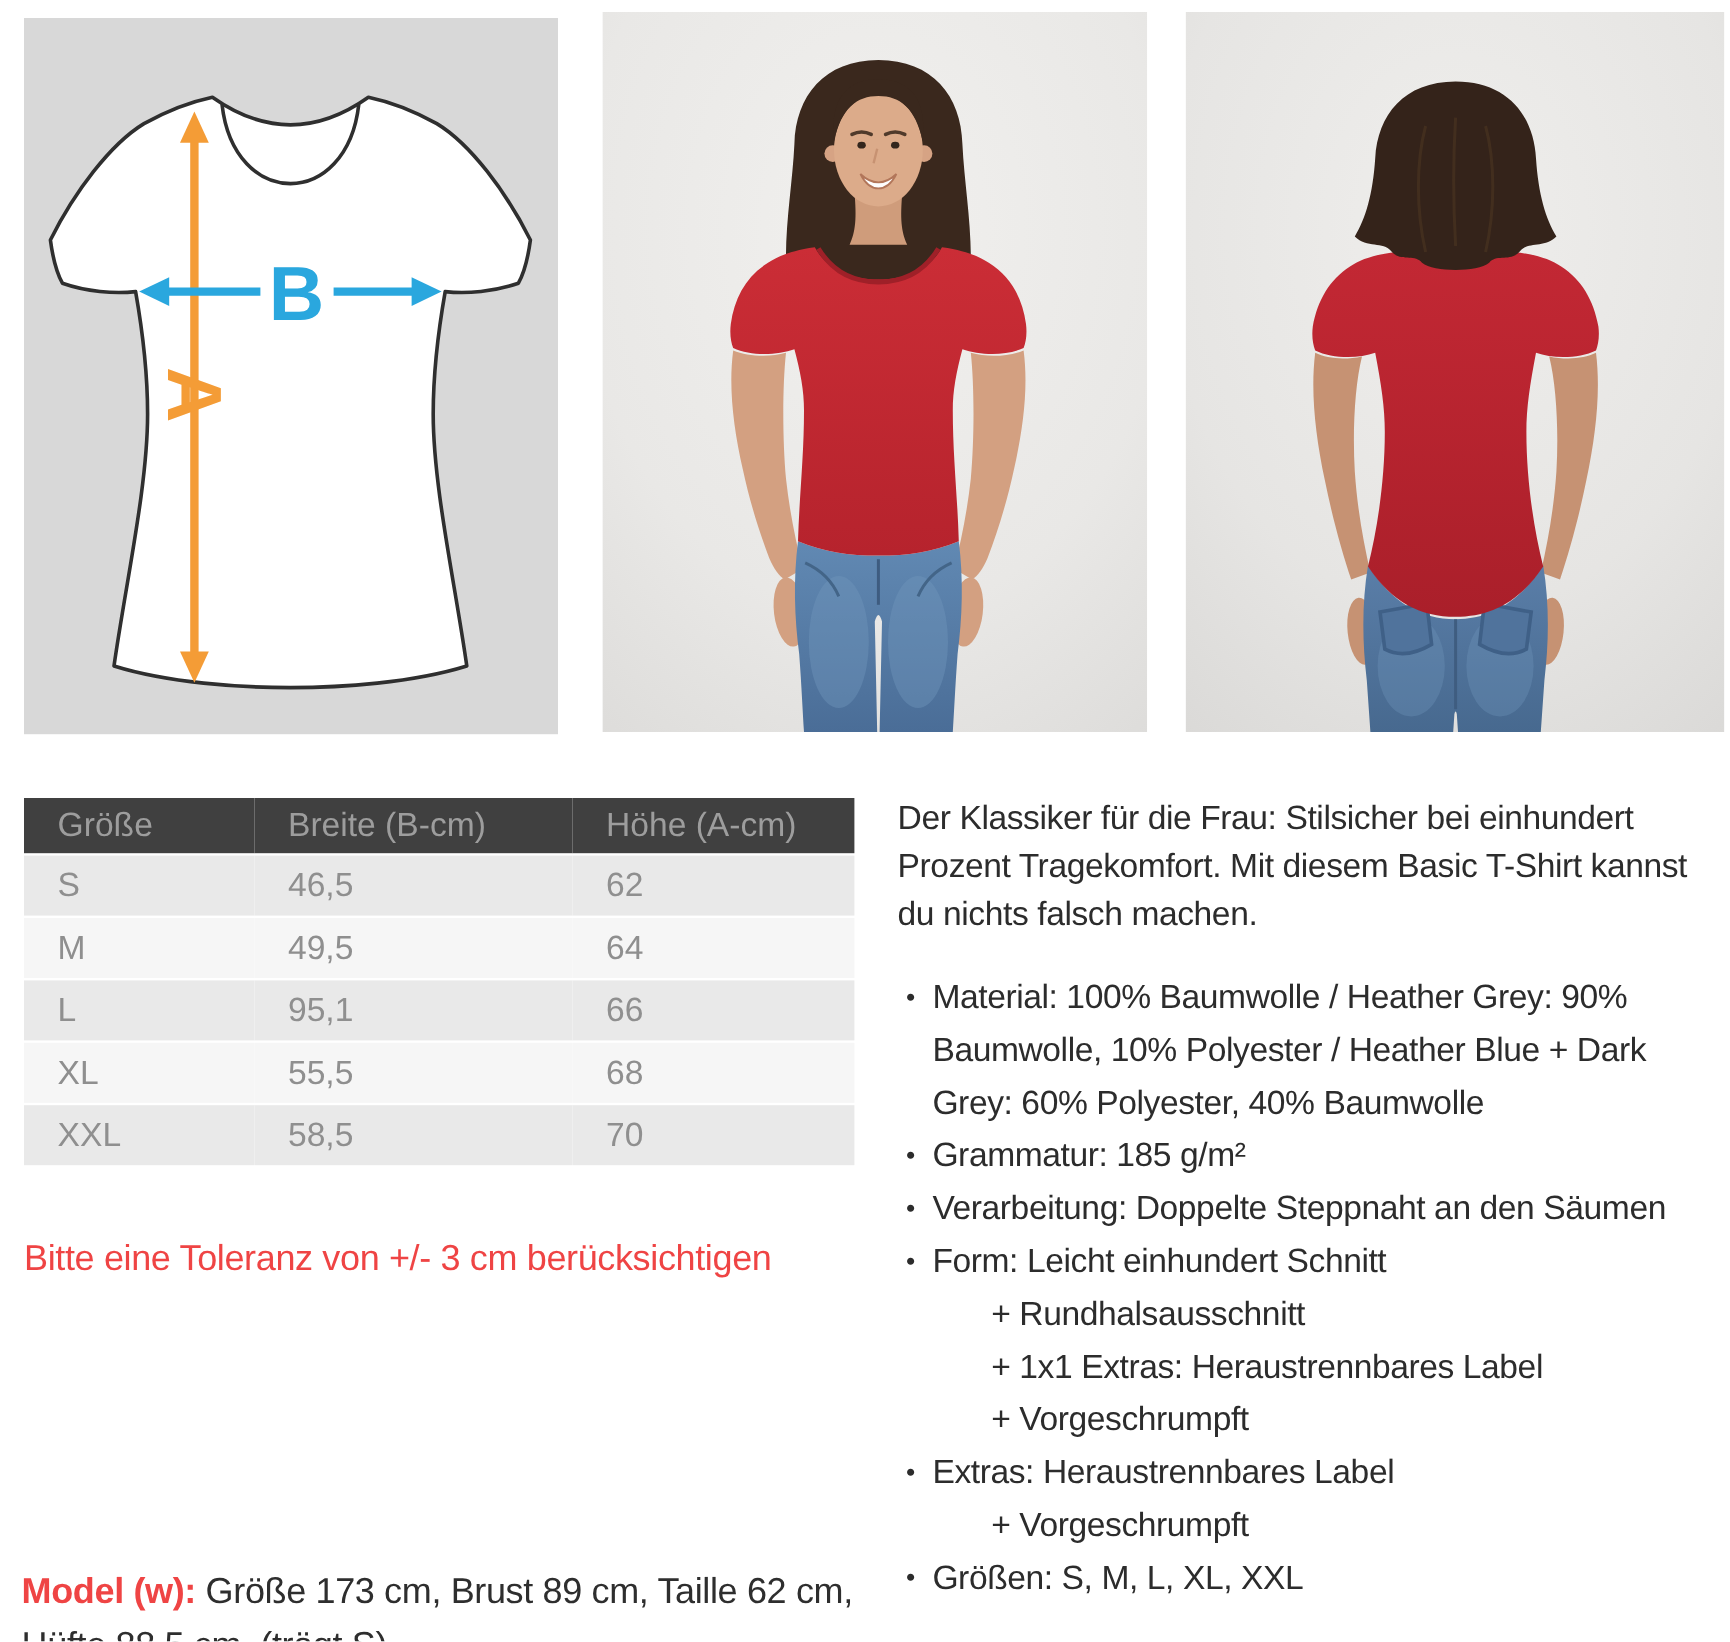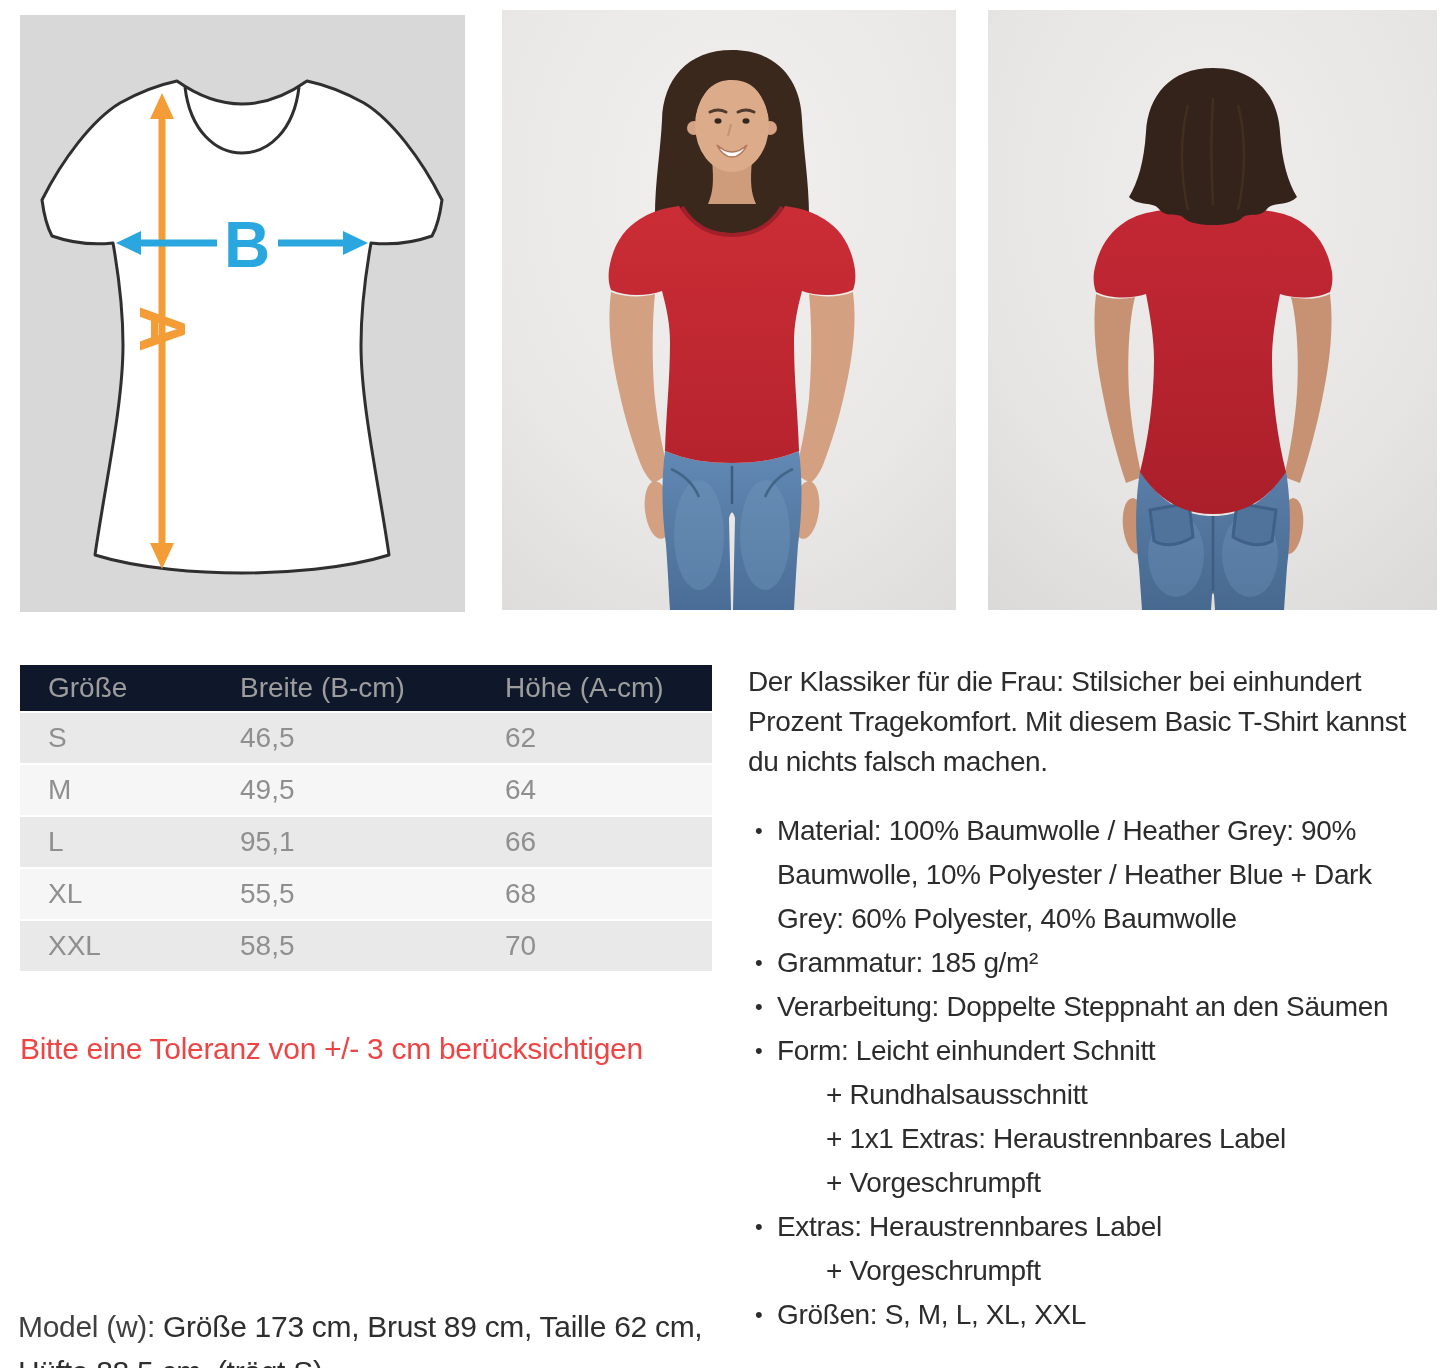--- a/index.html
+++ b/index.html
@@ -10,29 +10,29 @@
 
   
   .panel{position:absolute;}
   #diagram-panel{left:20px;top:15px;width:445px;height:597px;}
   #front-panel{left:502px;top:10px;width:454px;height:600px;}
   #back-panel{left:988px;top:10px;width:449px;height:600px;}
 
   
   .left-col{position:absolute;left:20px;top:663px;width:692px;}
   table.size-table{width:692px;border-collapse:separate;border-spacing:0 2px;font-size:28px;table-layout:fixed;}
-  table.size-table th{font-weight:normal;color:#9d9d9d;background:#0f172a;height:46px;text-align:left;padding:0 0 0 28px;}
+  table.size-table th{font-weight:normal;color:#9d9d9d;background:#404040;height:46px;text-align:left;padding:0 0 0 28px;}
   table.size-table td{color:#8f8f8f;height:50px;padding:0 0 0 28px;}
   table.size-table tbody tr:nth-child(odd) td{background:#e9e9e9;}
   table.size-table tbody tr:nth-child(even) td{background:#f6f6f6;}
   col.c1{width:192px;} col.c2{width:265px;} col.c3{width:auto;}
 
   .tolerance{position:absolute;left:20px;top:1002px;width:700px;font-size:30px;color:#ef4444;letter-spacing:-0.3px;}
   .model-line{position:absolute;left:18px;top:1274px;width:700px;font-size:30px;line-height:45px;color:#2e2e2e;letter-spacing:-0.3px;}
-  .model-line b{font-weight:normal;color:#404040;}
+  .model-line b{font-weight:bold;color:#ef4444;}
 
   
   .right-col{position:absolute;left:748px;top:662px;width:694px;color:#2c2c2c;font-size:28px;letter-spacing:-0.35px;}
   .intro{margin:0 0 27px 0;line-height:40px;}
   ul.features{list-style:none;margin:4px;padding:0;line-height:44px;}
   ul.features li{position:relative;padding-left:25px;}
   ul.features li::before{content:"\2022";position:absolute;left:3px;top:0;color:#2c2c2c;font-size:22px;line-height:44px;}
   .sub{margin-left:49px;}
 </style>
 </head>

